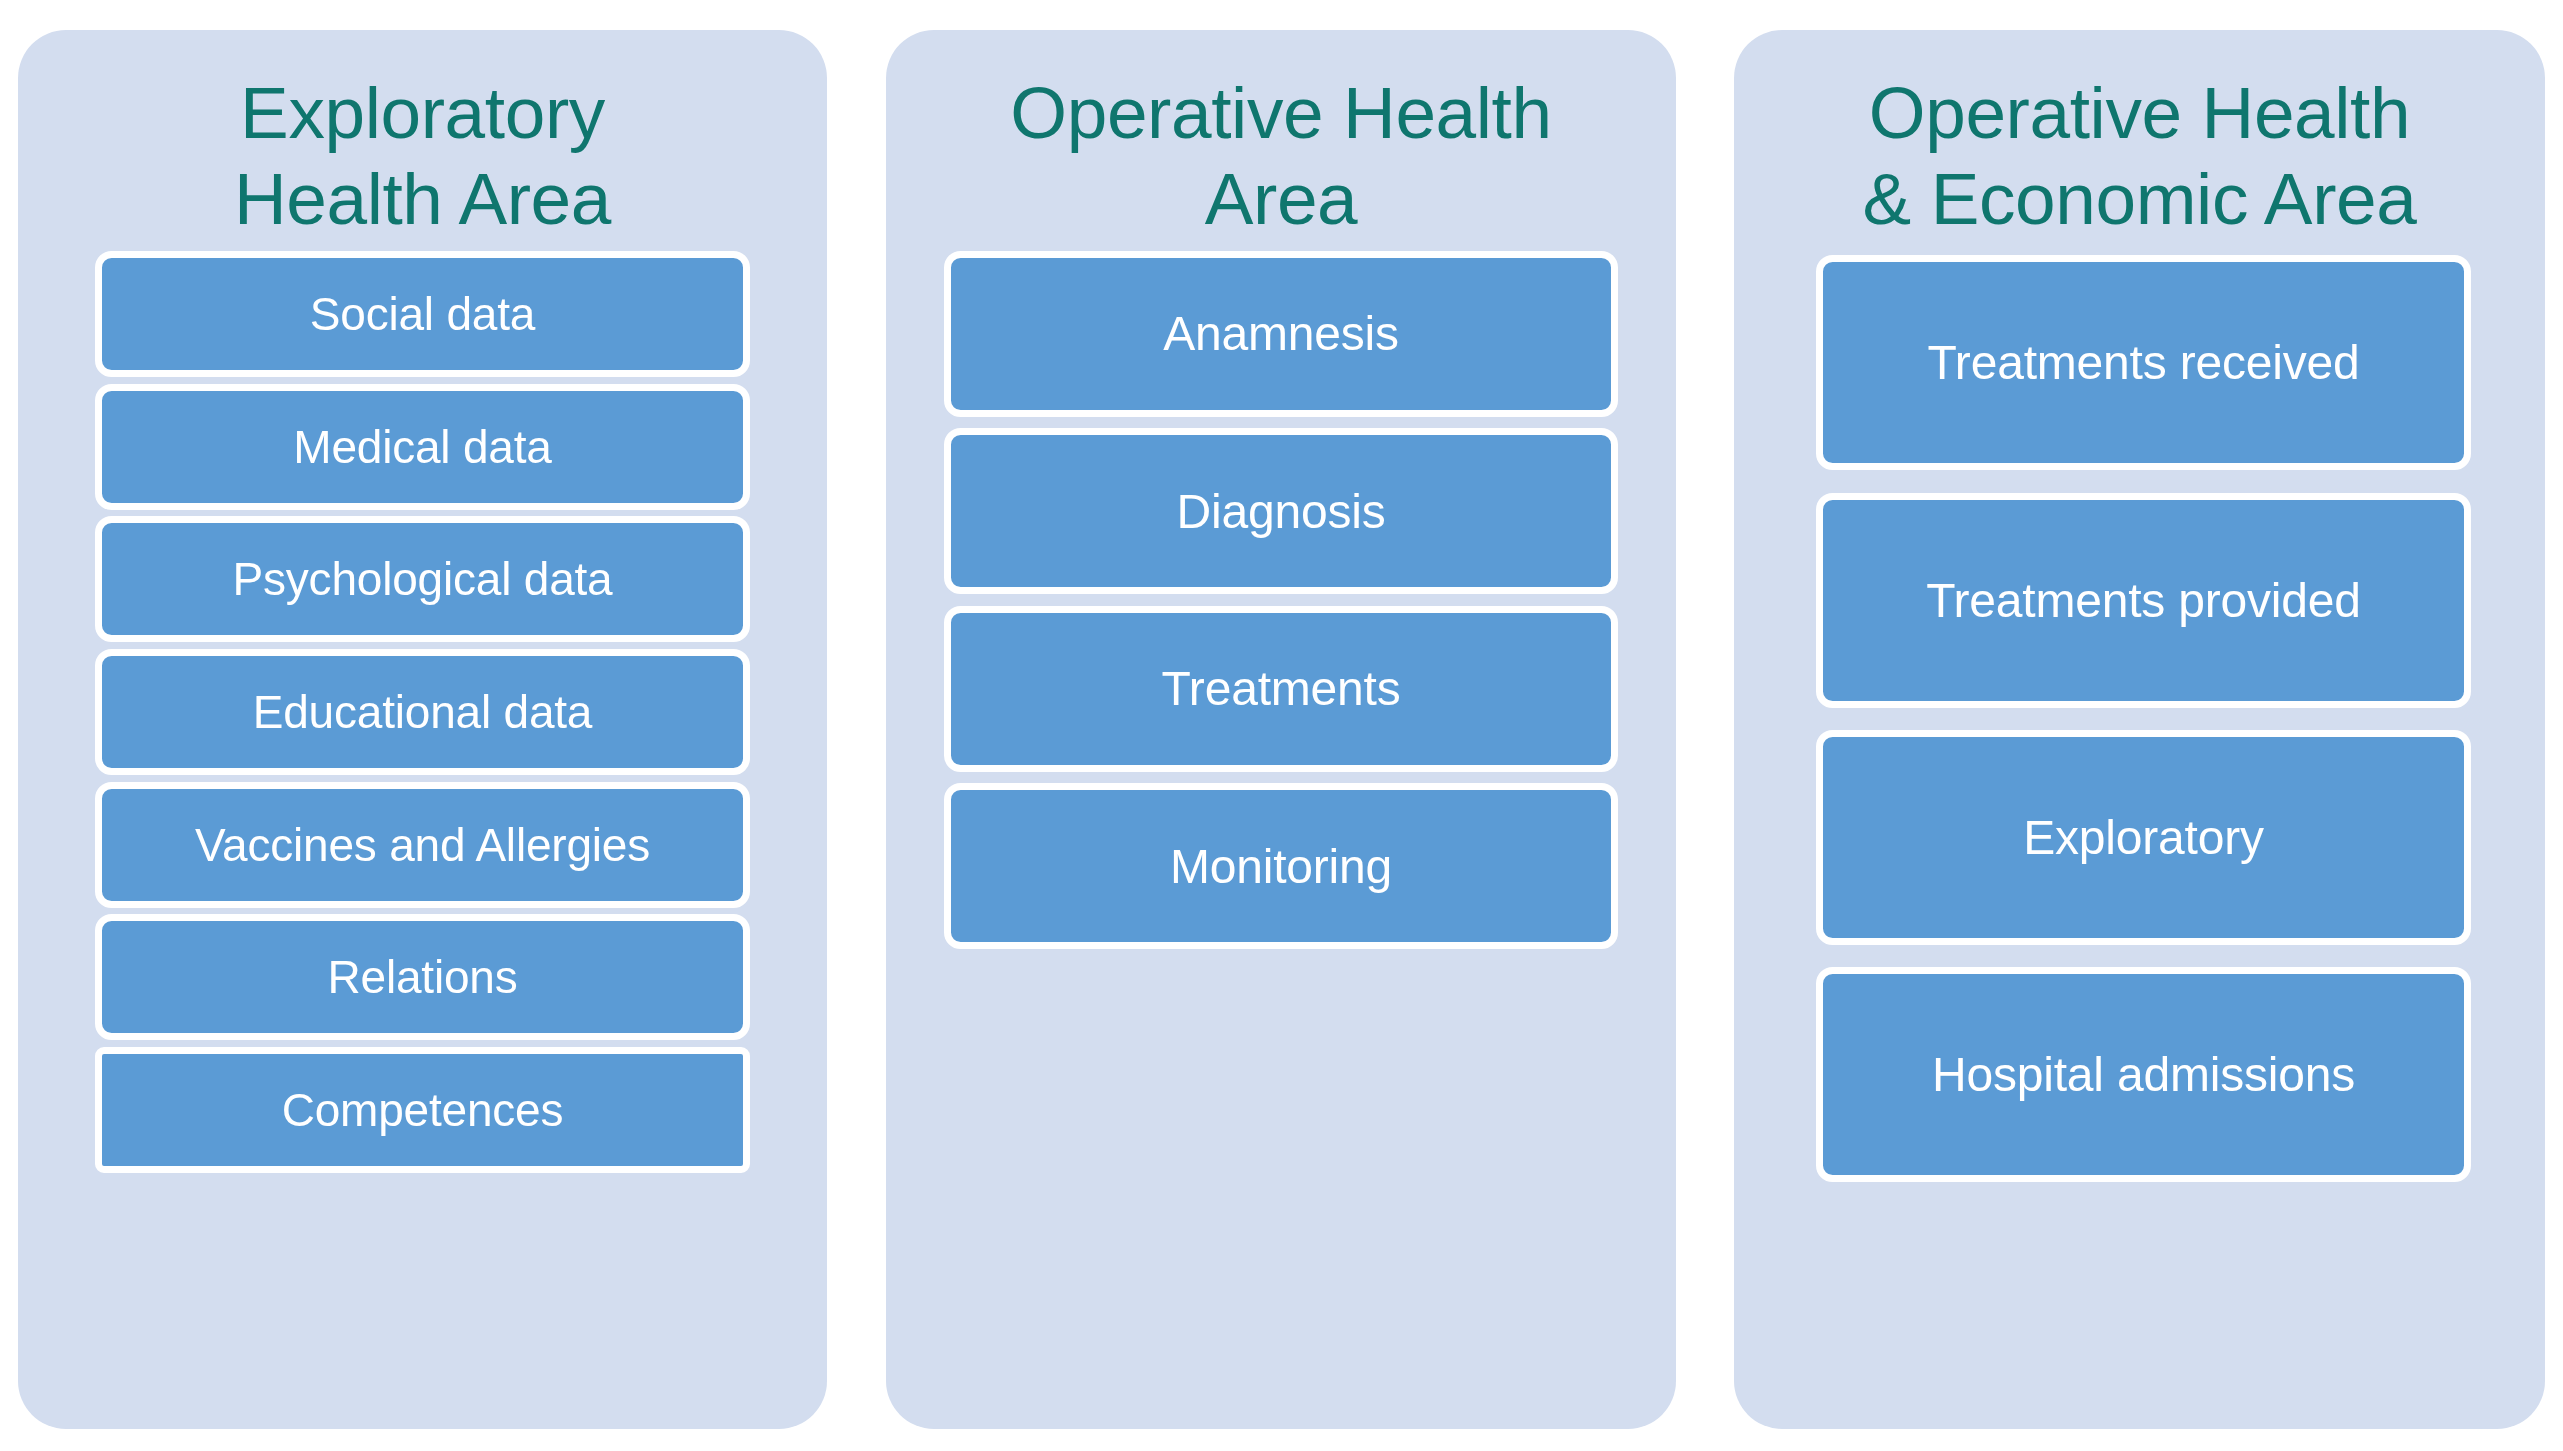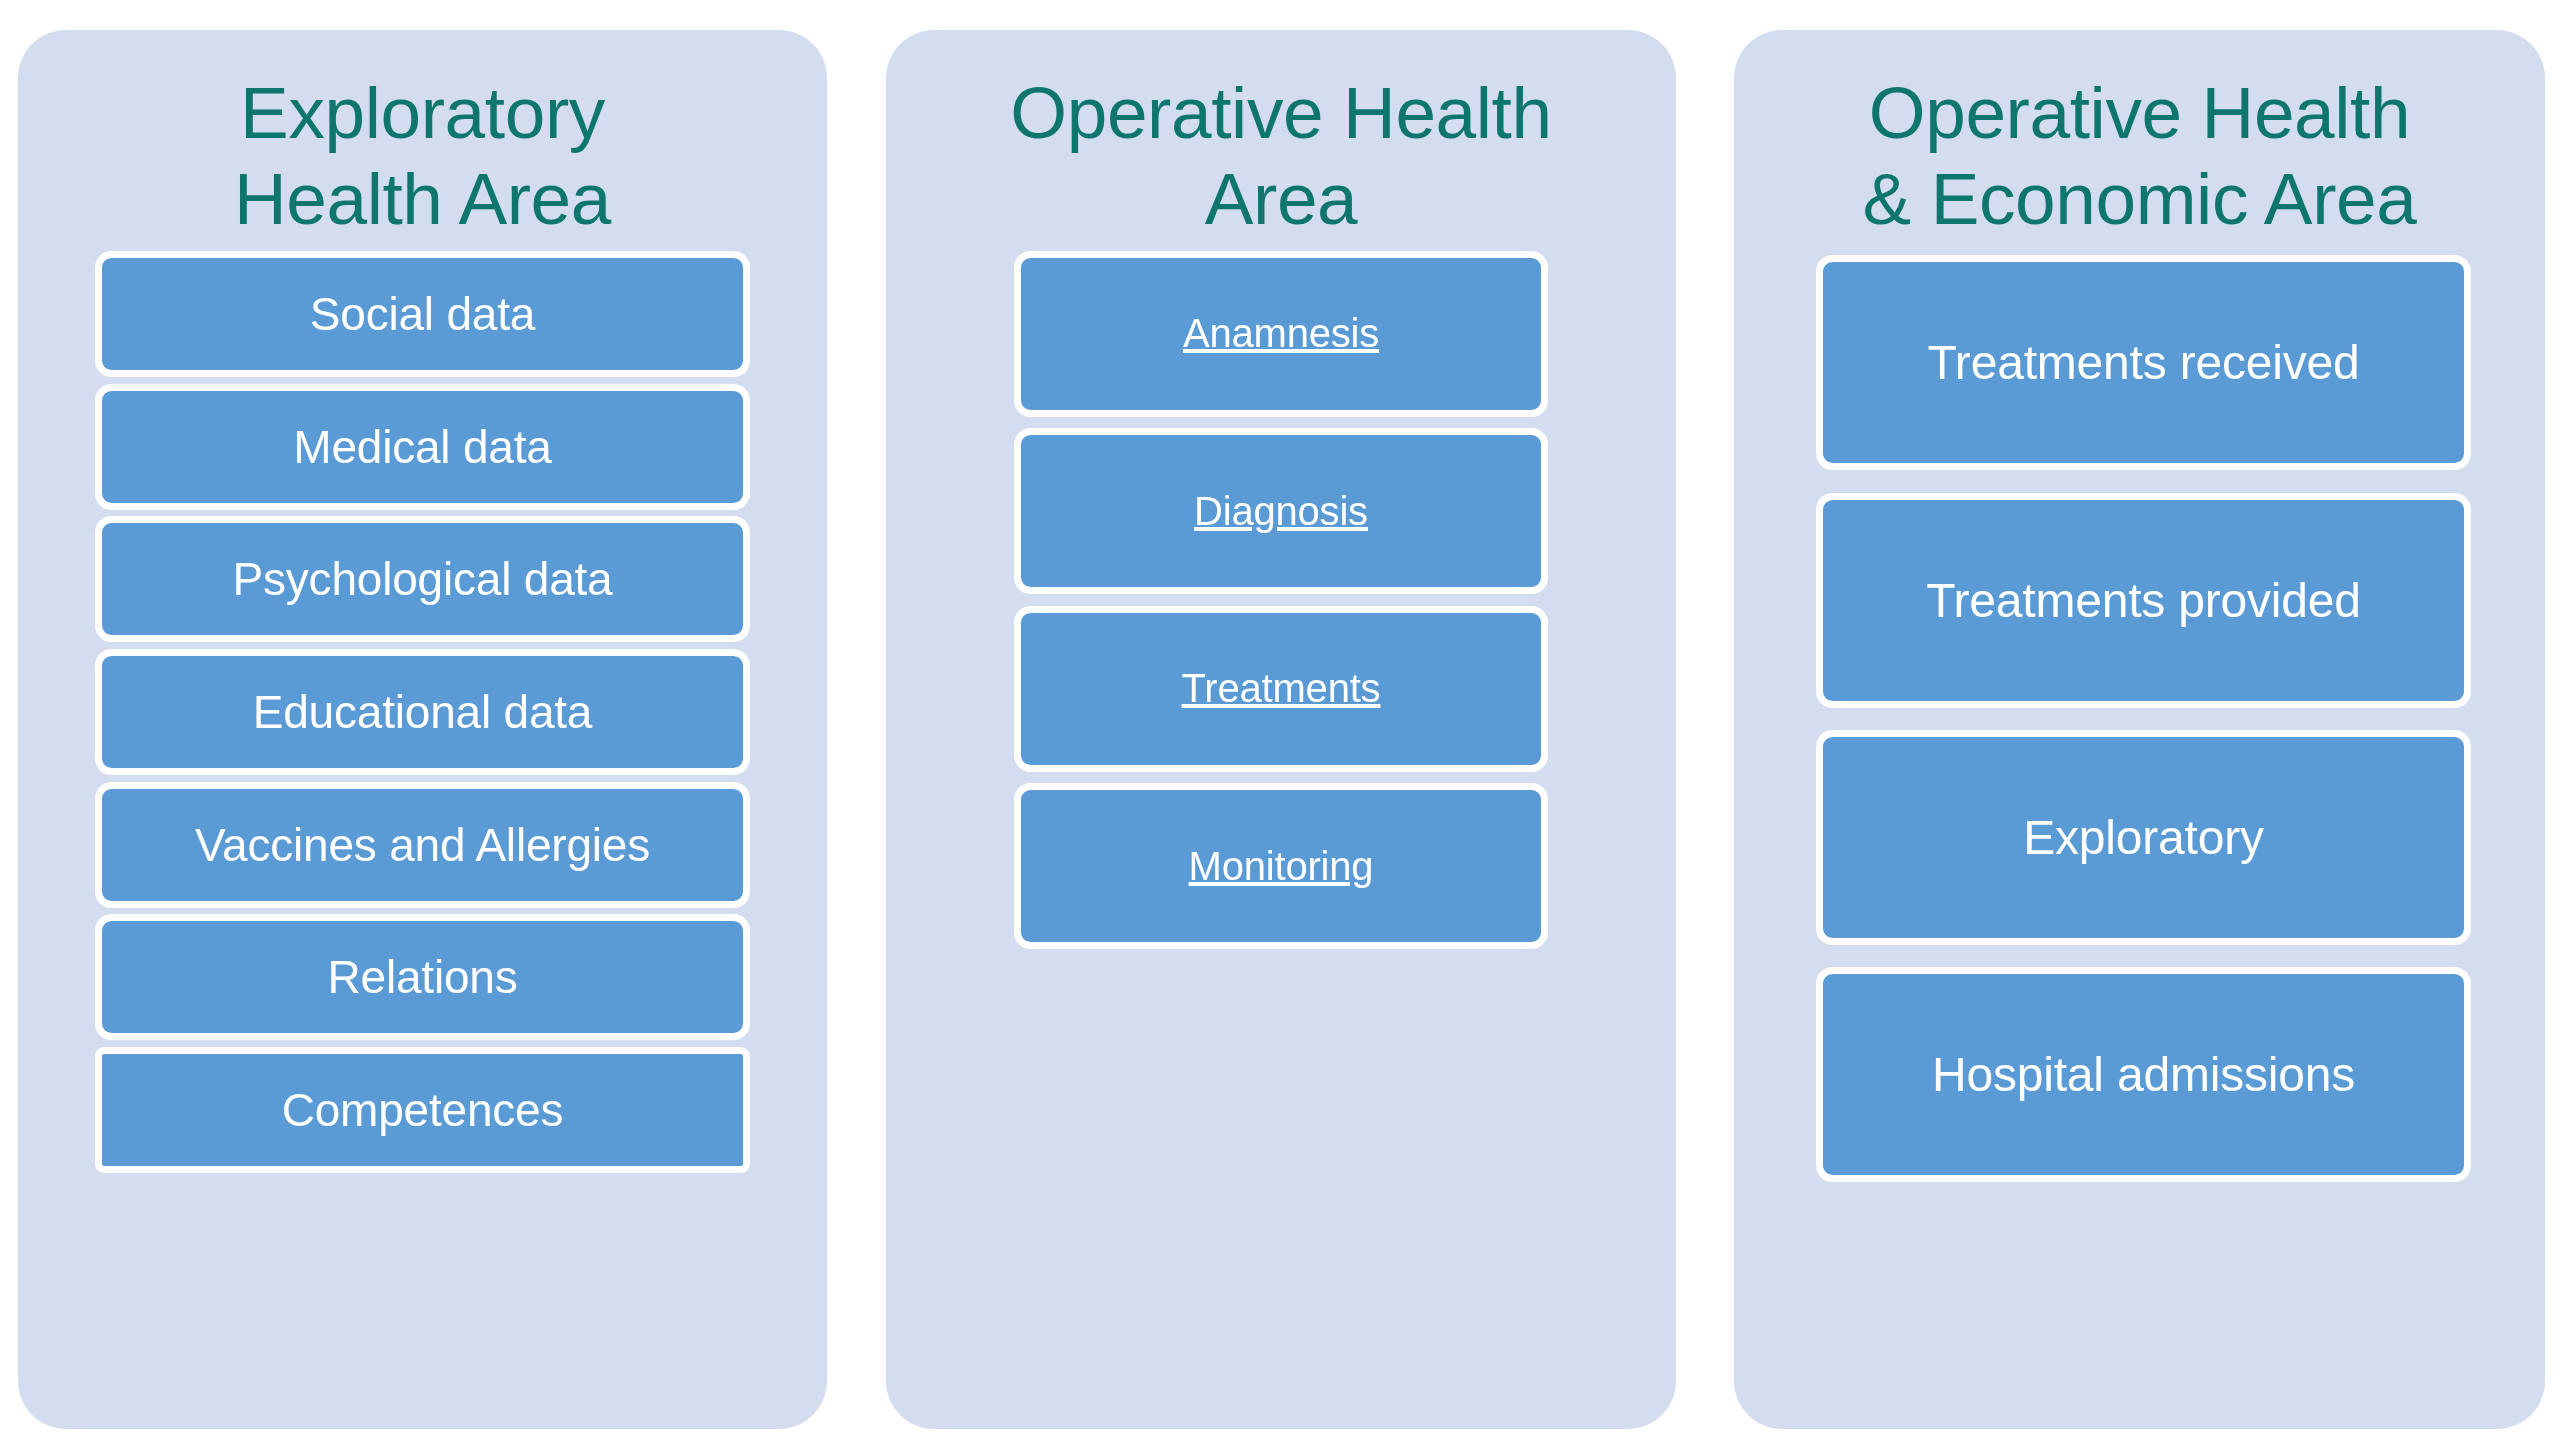--- a/index.html
+++ b/index.html
@@ -91,25 +91,24 @@
     width: 655px;
     height: 126px;
     font-size: 46px;
     margin-bottom: 6.6px;
   }
   .panel-1 .item:last-child { margin-bottom: 0; border-radius: 9px; }
 
   
   .panel-2 .items { margin-top: 8.3px; }
   .panel-2 .item {
-    width: 534px;
+    width: 674px;
     height: 166px;
-    font-size: 40px;
+    font-size: 48px;
     margin-bottom: 11.6px;
-    text-decoration: underline;
   }
   .panel-2 .item:last-child { margin-bottom: 0; }
 
   
   .panel-3 .items { margin-top: 13.2px; padding-left: 8px; }
   .panel-3 .item {
     width: 655px;
     height: 215px;
     font-size: 48px;
     margin-bottom: 22.3px;

